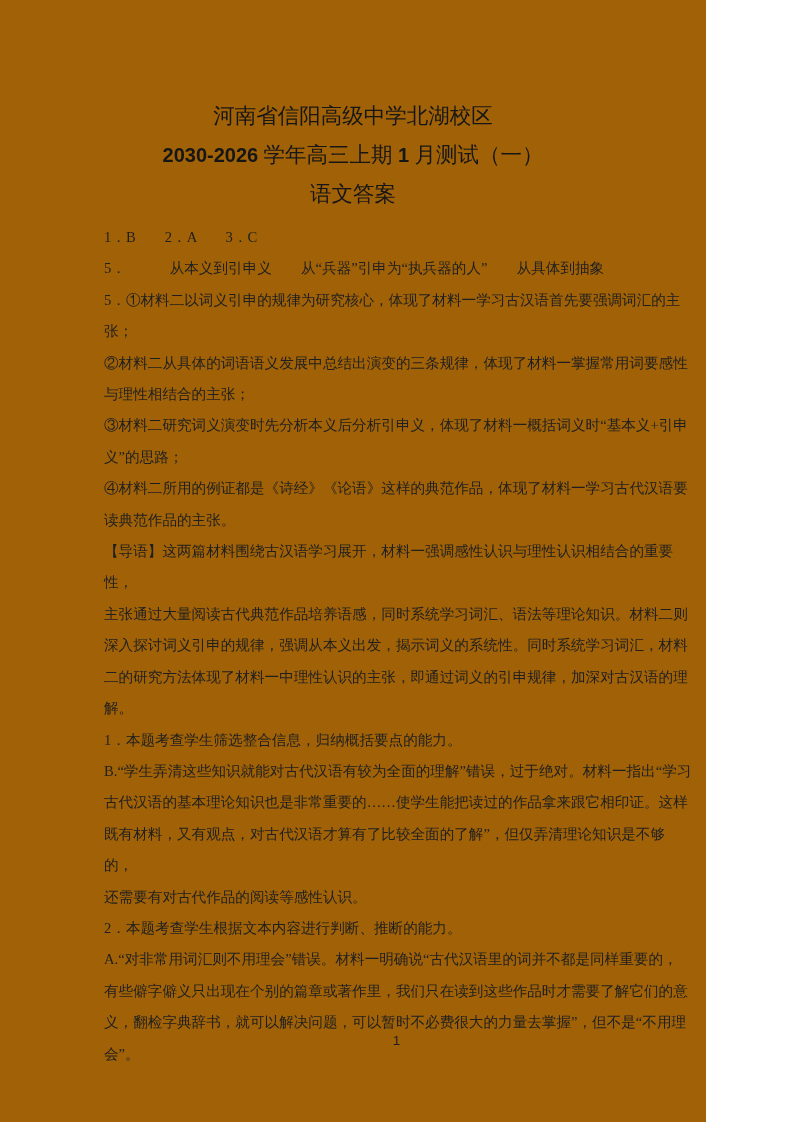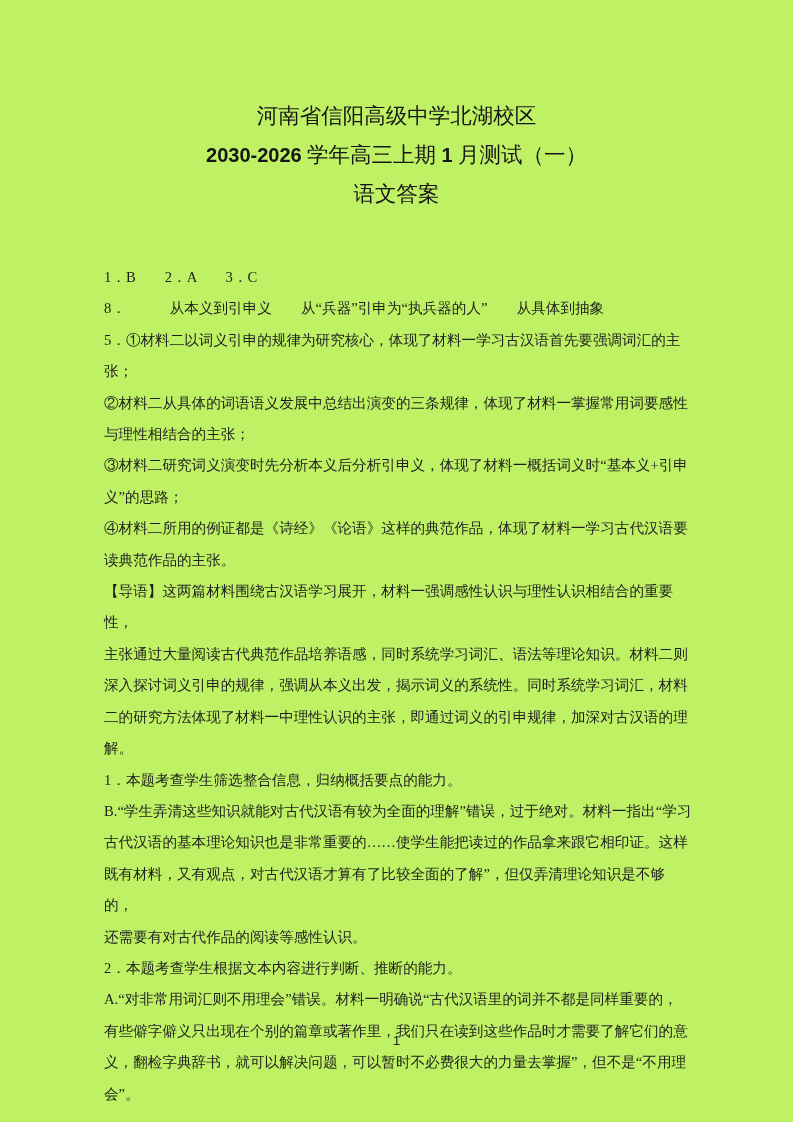--- a/index.html
+++ b/index.html
@@ -1,20 +1,20 @@
 <!DOCTYPE html>
 <html><head>
 <meta charset="utf-8">
 <style>
   html, body { margin: 0; padding: 0; background: #ffffff; }
   .page {
     position: relative;
-    width: 793px;
+    width: 706px;
     height: 1122px;
-    background: #bef264;
+    background: #a16207;
     color: #1f1f1f;
     font-family: "Liberation Serif", "DejaVu Serif", serif;
     overflow: hidden;
   }
   .title-block {
     padding-top: 97px;
     text-align: center;
     font-size: 21.5px;
     line-height: 39px;
     color: #161616;
@@ -24,21 +24,20 @@
     font-weight: 700;
     font-size: 20px;
   }
   .content {
     position: absolute;
     left: 104px;
     top: 222px;
     width: 589px;
     font-size: 14.6px;
     line-height: 31.4px;
-    margin-top: 40px;
   }
   .para {
     margin: 0;
     white-space: pre-line;
     text-align: left;
   }
   .page-number {
     position: absolute;
     top: 1033px;
     left: 0;
@@ -55,21 +54,21 @@
 <div class="page">
 
   <div class="title-block">
     <div>河南省信阳高级中学北湖校区</div>
     <div><span class="bold-num">2030-2026</span><span> 学年高三上期 </span><span class="bold-num">1</span><span> 月测试（一）</span></div>
     <div>语文答案</div>
   </div>
 
   <div class="content">
     <p class="para">1．B　　2．A　　3．C</p>
-    <p class="para">8．　　　从本义到引申义　　从“兵器”引申为“执兵器的人”　　从具体到抽象</p>
+    <p class="para">5．　　　从本义到引申义　　从“兵器”引申为“执兵器的人”　　从具体到抽象</p>
     <p class="para">5．①材料二以词义引申的规律为研究核心，体现了材料一学习古汉语首先要强调词汇的主
 张；
 ②材料二从具体的词语语义发展中总结出演变的三条规律，体现了材料一掌握常用词要感性
 与理性相结合的主张；
 ③材料二研究词义演变时先分析本义后分析引申义，体现了材料一概括词义时“基本义+引申
 义”的思路；
 ④材料二所用的例证都是《诗经》《论语》这样的典范作品，体现了材料一学习古代汉语要
 读典范作品的主张。</p>
     <p class="para">【导语】这两篇材料围绕古汉语学习展开，材料一强调感性认识与理性认识相结合的重要性，
 主张通过大量阅读古代典范作品培养语感，同时系统学习词汇、语法等理论知识。材料二则

